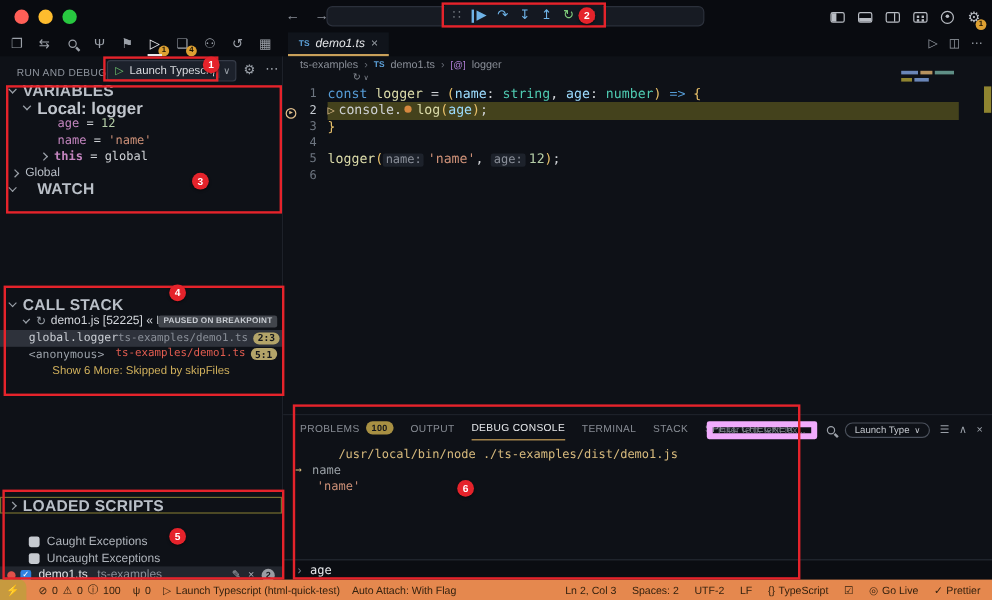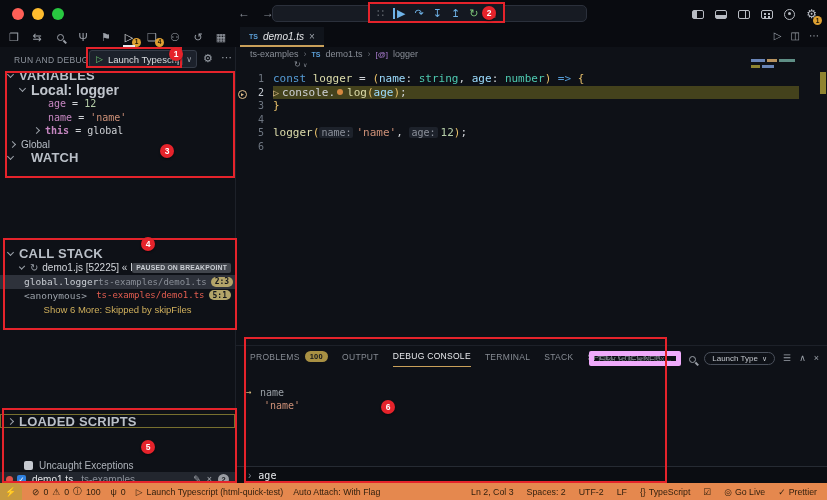--- a/index.html
+++ b/index.html
@@ -256,20 +256,24 @@
       </div>
     <div class="srow" style="top:256px;">
         <span class="morelink">Show 6 More: Skipped by skipFiles</span>
       </div>
 
     <div class="srow focusrow" style="top:367px; height:14px;">
         <span class="chev r"></span>
         <span class="hd">LOADED SCRIPTS</span>
       </div>
 
+    <div class="srow" style="top:398px;">
+        <span class="cbx"></span>
+        <span style="color:#aeb3ba;">Caught Exceptions</span>
+      </div>
     <div class="srow" style="top:411.5px;">
         <span class="cbx"></span>
         <span style="color:#aeb3ba;">Uncaught Exceptions</span>
       </div>
     <div class="srow" style="top:425px; height:14px; background:#22262e;">
       <span class="bpdot-row"></span>
       <span class="cbx on">✓</span>
       <span style="color:#e0e2e5; margin-right:8px;">demo1.ts</span>
       <span style="color:#8a8f98;">ts-examples</span>
       <span class="rowicons">
@@ -359,20 +363,21 @@
       <input class="filter" placeholder="Filter (e.g. text, !ex..." style="">
       <span><span class="mag"></span></span>
       <span class="ltpill">
           <span>Launch Type</span>
           <span style="font-size:7px;">∨</span>
         </span>
       <span class="pcic">☰</span>
       <span class="pcic">∧</span>
       <span class="pcic">×</span>
     </div>
+    <div class="consline" style="left:46px; top:28px; color:#d7ba7d;">/usr/local/bin/node ./ts-examples/dist/demo1.js</div>
     <div class="consline" style="left:10px; top:41px; color:#d7ba7d; font-size:9px;">→</div>
     <div class="consline" style="left:24px; top:41px; color:#9aa0a6;">name</div>
     <div class="consline" style="left:28px; top:54px; color:#ce9178;">'name'</div>
     <div class="repl">
       <span class="pr-ch">›</span>
       <span class="rin">age</span>
     </div>
   </div>
 
   <div class="status">

